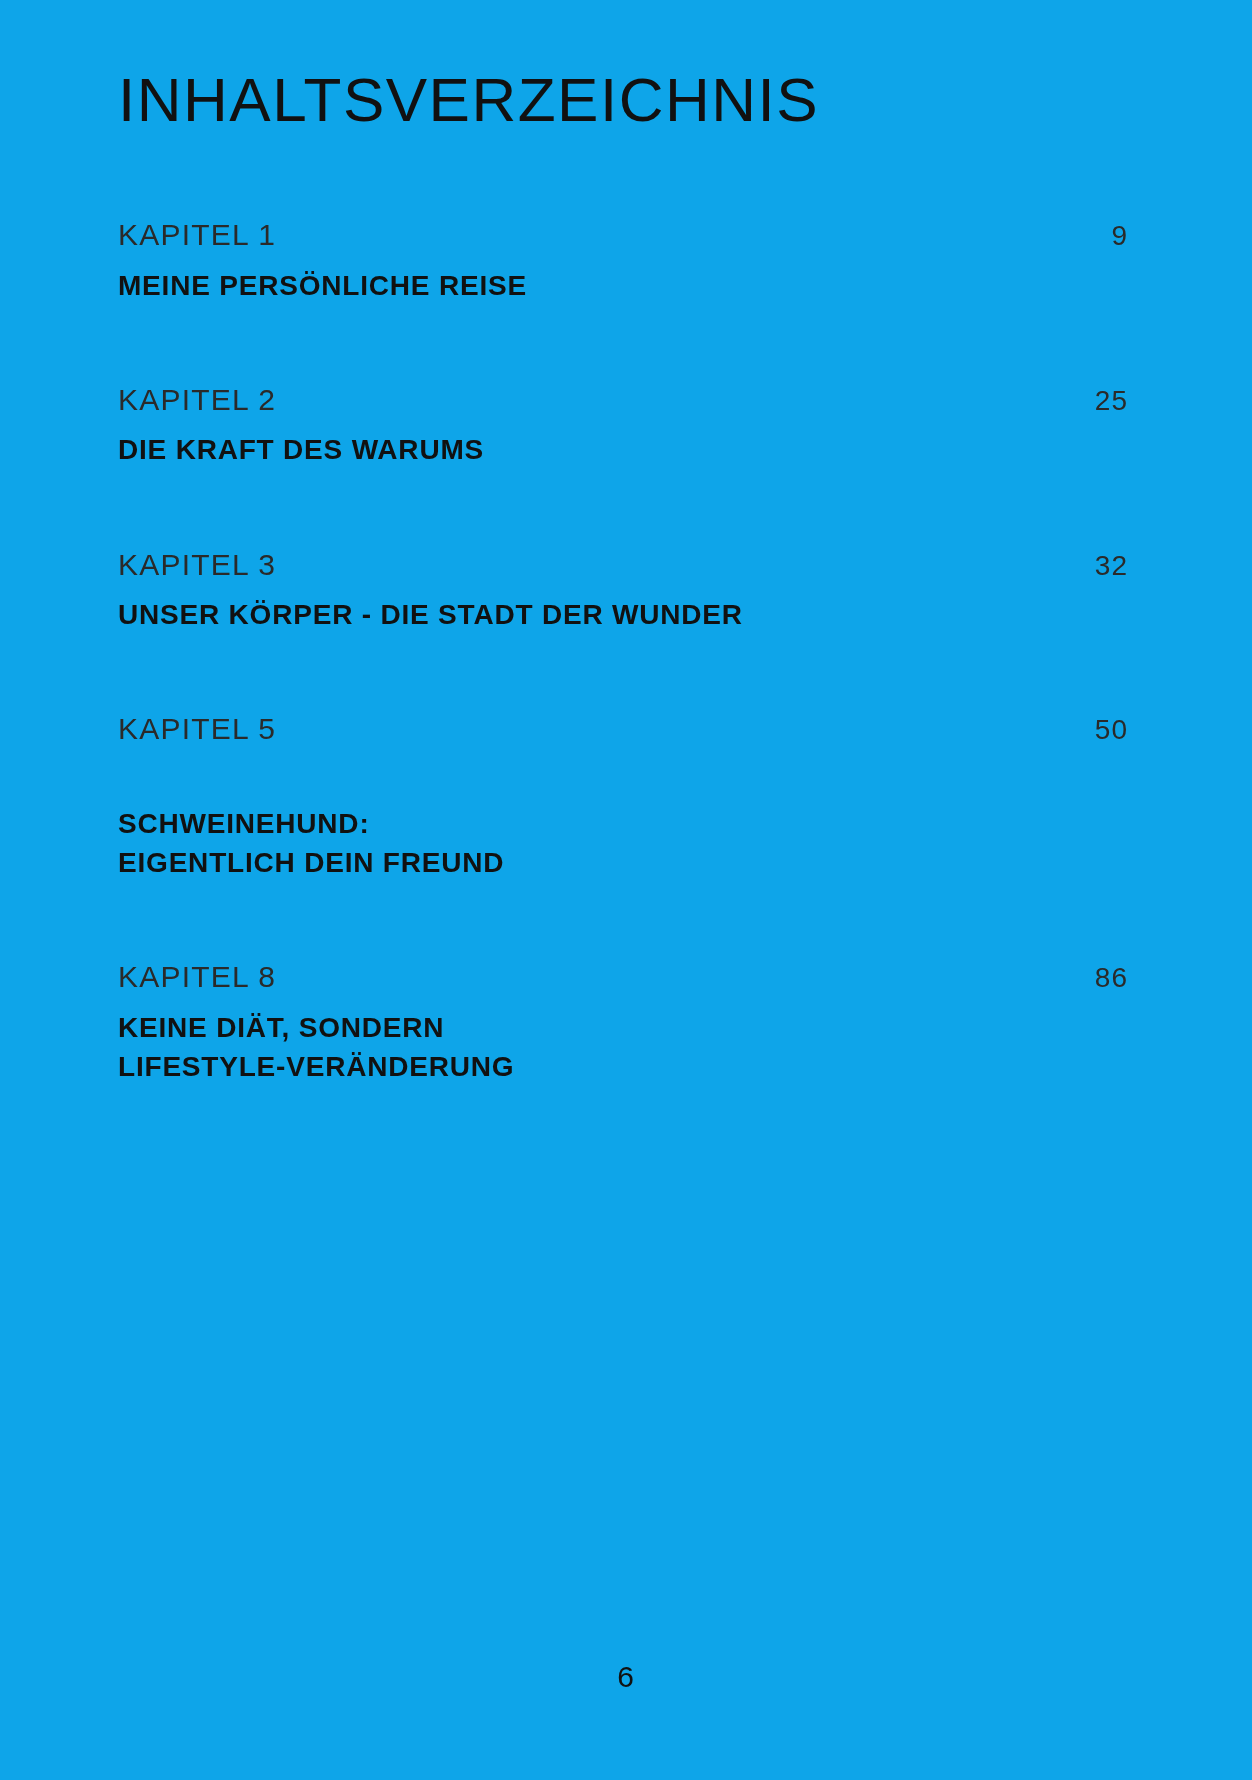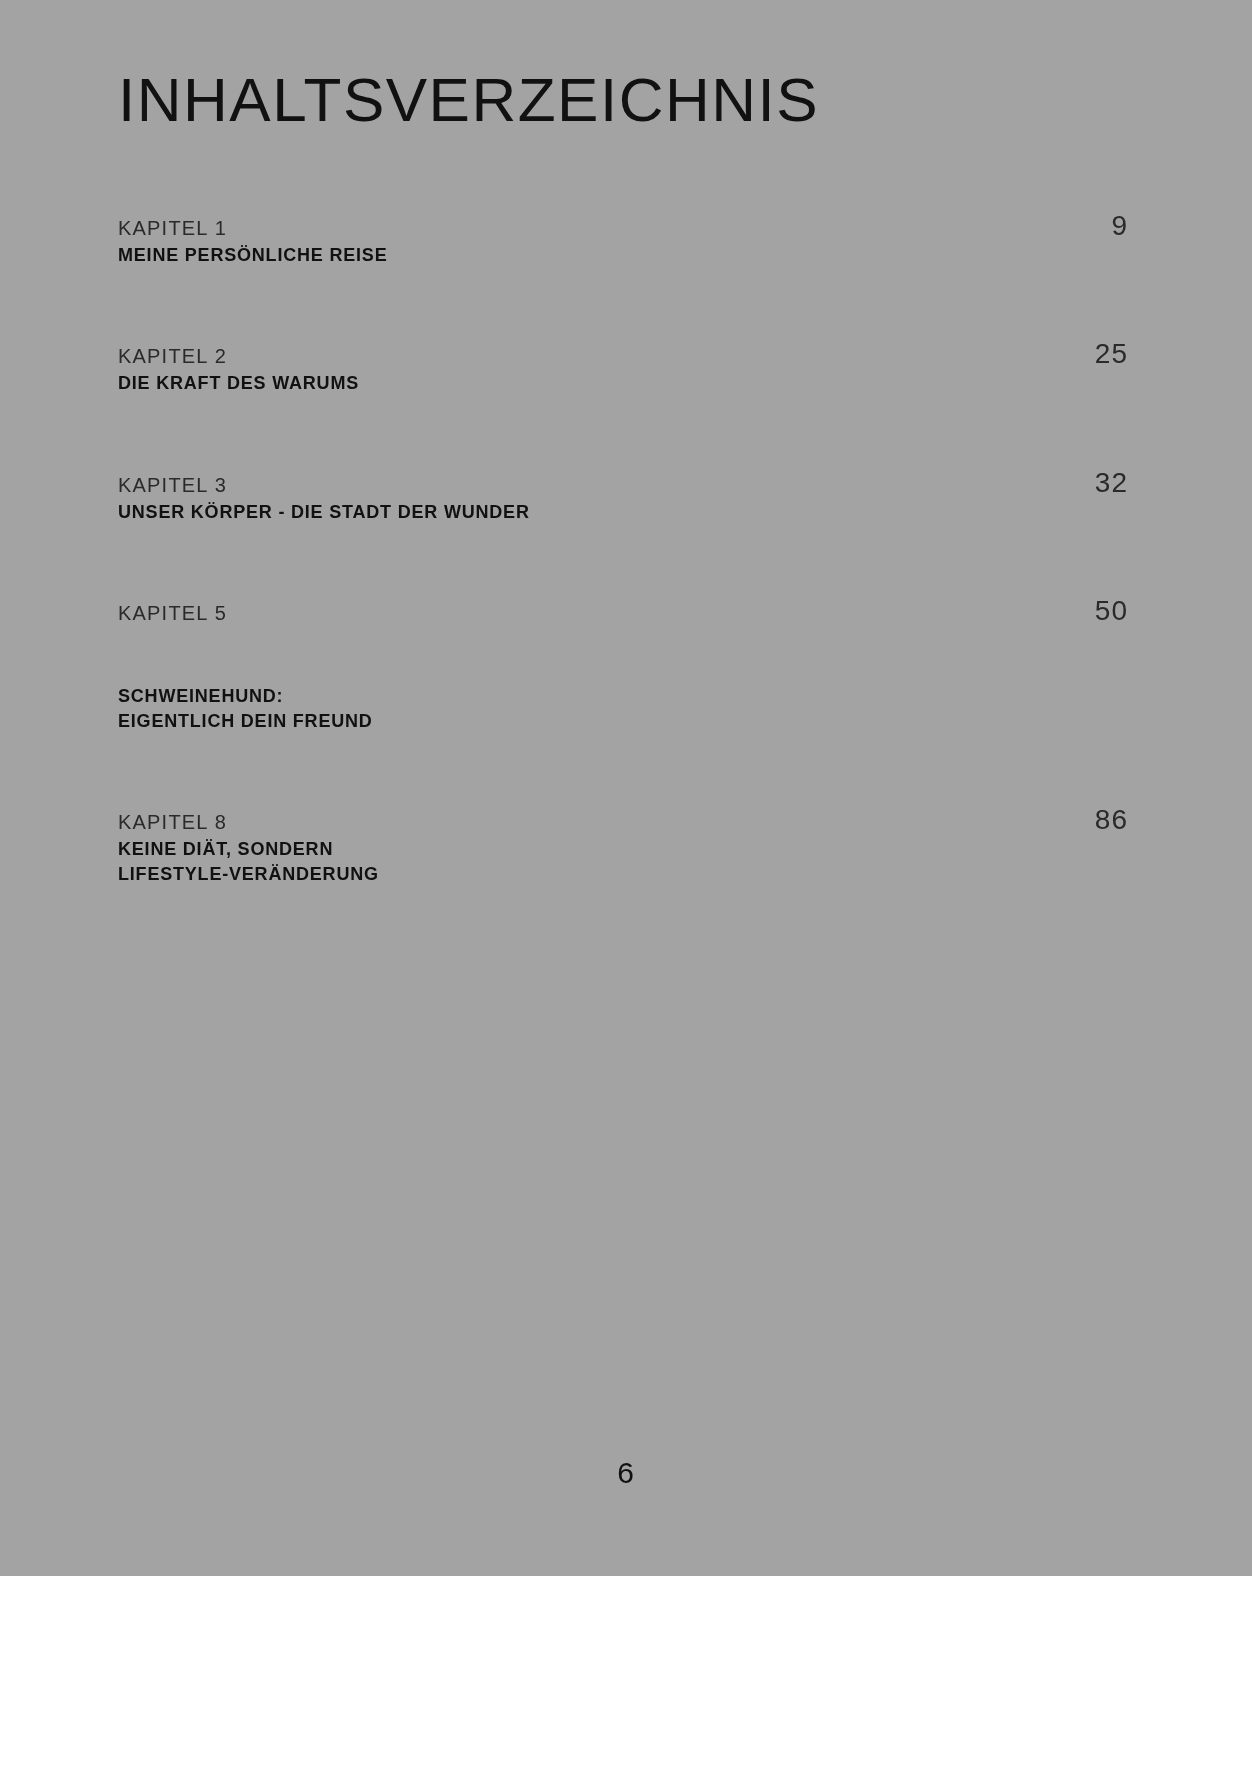--- a/index.html
+++ b/index.html
@@ -11,24 +11,24 @@
     width: 1252px;
     height: 1780px;
     font-family: "Liberation Sans", sans-serif;
     color: #1a1a1a;
     position: relative;
     overflow: hidden;
   }
   .page {
     box-sizing: border-box;
     width: 1252px;
-    height: 1576px;
+    height: 1780px;
     padding: 66px 118px 3px 118px;
     position: relative;
-    background: #a3a3a3;
+    background: #0ea5e9;
   }
   .toc-title {
     font-size: 62px;
     font-weight: 400;
     letter-spacing: 1.5px;
     line-height: 1.1;
     color: #111111;
     margin: 0 0 62px 0;
     font-family: "Liberation Sans", sans-serif;
   }
@@ -43,42 +43,43 @@
   }
   .toc-entry:last-child {
     margin-bottom: 0;
   }
   .entry-head {
     display: flex;
     align-items: baseline;
     justify-content: space-between;
   }
   .chapter-label {
-    font-size: 20px;
+    font-size: 30px;
     font-weight: 400;
     letter-spacing: 1.2px;
     color: #2a2a2a;
     line-height: 1.25;
     margin-top: 20px;
   }
   .page-number {
     font-size: 28px;
     font-weight: 400;
     letter-spacing: 1px;
     color: #2a2a2a;
     line-height: 1.25;
     white-space: nowrap;
     padding-right: 6px;
   }
   .chapter-title {
-    font-size: 18px;
+    font-size: 28px;
     font-weight: 700;
     letter-spacing: 0.8px;
     color: #111111;
     line-height: 1.4;
+    margin-top: 12px;
     max-width: 840px;
   }
   .chapter-title .line {
     display: block;
   }
   .folio {
     position: absolute;
     left: 0;
     right: 0;
     bottom: 86px;

